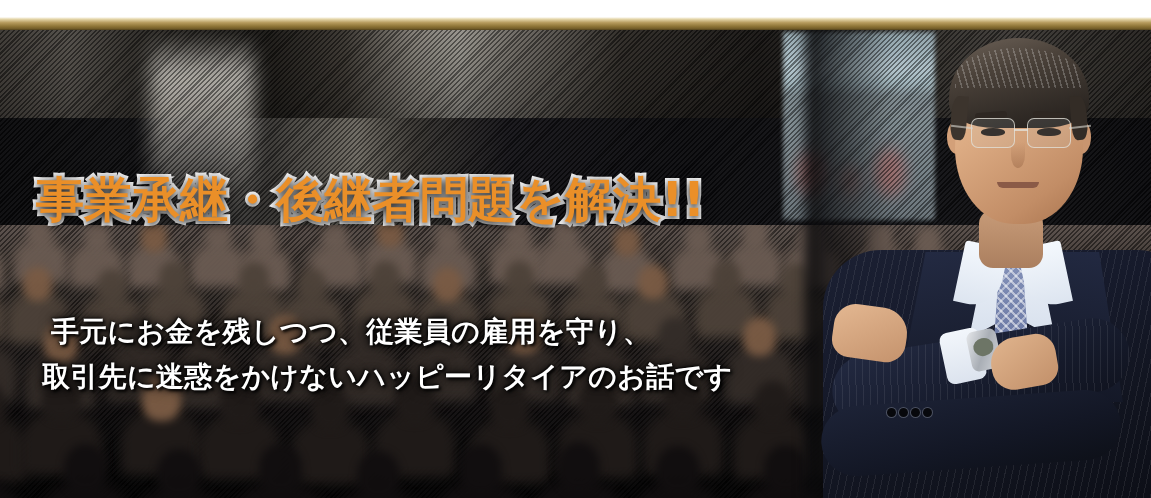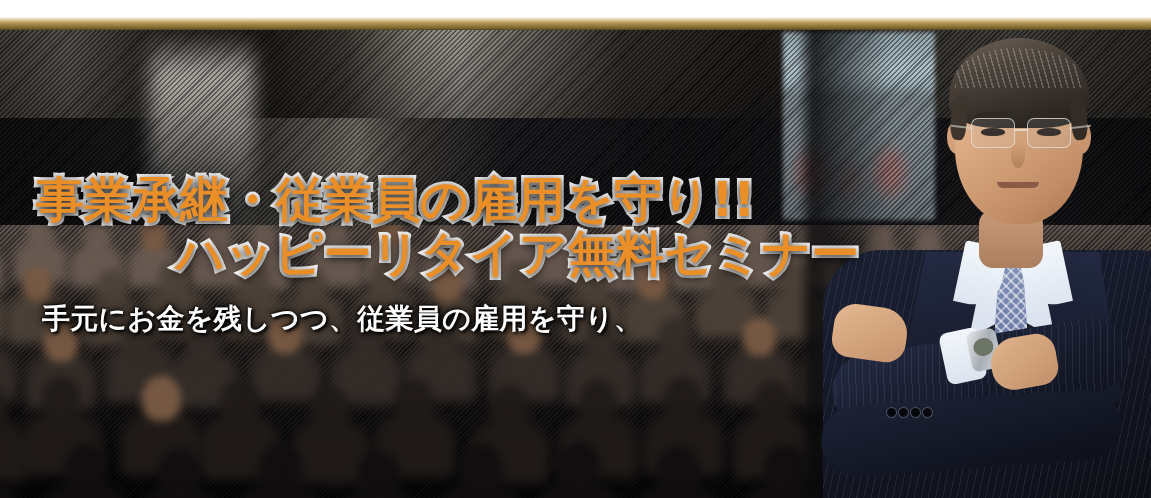--- a/index.html
+++ b/index.html
@@ -323,21 +323,21 @@
   .head2 { left:176px; top:222px; }
 
   .body-line {
     position:absolute; left:42px;
     font-size:28px; font-weight:bold; color:#ffffff;
     letter-spacing:.3px; white-space:nowrap;
     text-shadow:
       0 0 7px rgba(0,0,0,.95), 0 0 14px rgba(0,0,0,.85),
       2px 2px 3px rgba(0,0,0,.95), -1px -1px 2px rgba(0,0,0,.7);
   }
-  .body-line.l1 { top:300px; }
+  .body-line.l1 { top:313px;margin-left:9px; }
   .body-line.l2 { top:358px; }
 </style>
 </head>
 <body>
 
 <div id="banner">
 
   <div class="bg-layer">
     <div class="bg-ceiling"></div>
     <div class="bg-wall"></div>
@@ -535,18 +535,18 @@
     </div>
   </div>
 
   <div class="stripes"></div>
   <div class="vignette"></div>
 
   <div class="top-white"></div>
   <div class="top-gold"></div>
 
   <div class="copy">
-    <div class="head1">事業承継・従業員の雇用を守り!!</div>
-    <div class="head2">ハッピーリタイア無料セミナー</div>
+    <div class="head1">事業承継・後継者問題を解決!!</div>
     <div class="body-line l1">手元にお金を残しつつ、従業員の雇用を守り、</div>
+    <div class="body-line l2">取引先に迷惑をかけないハッピーリタイアのお話です</div>
   </div>
 
 </div>
 
 </body></html>

